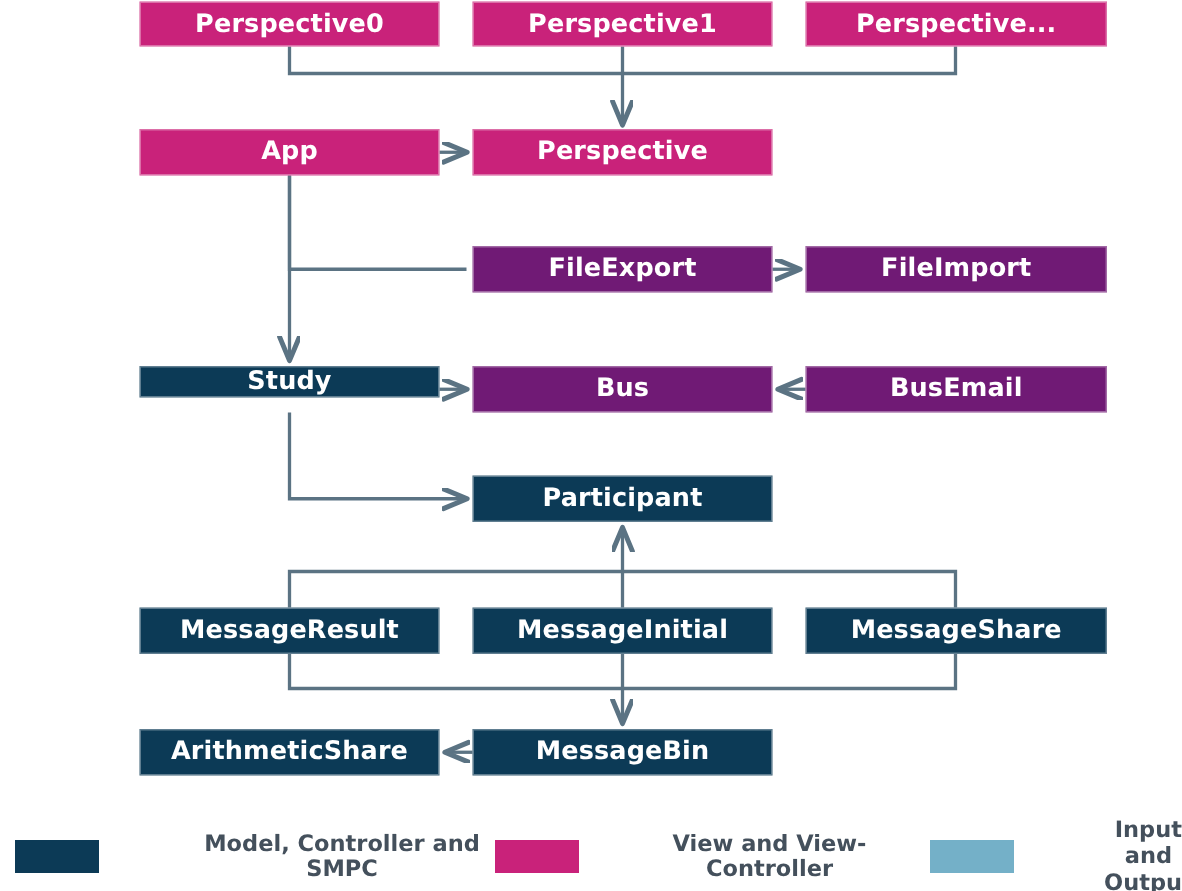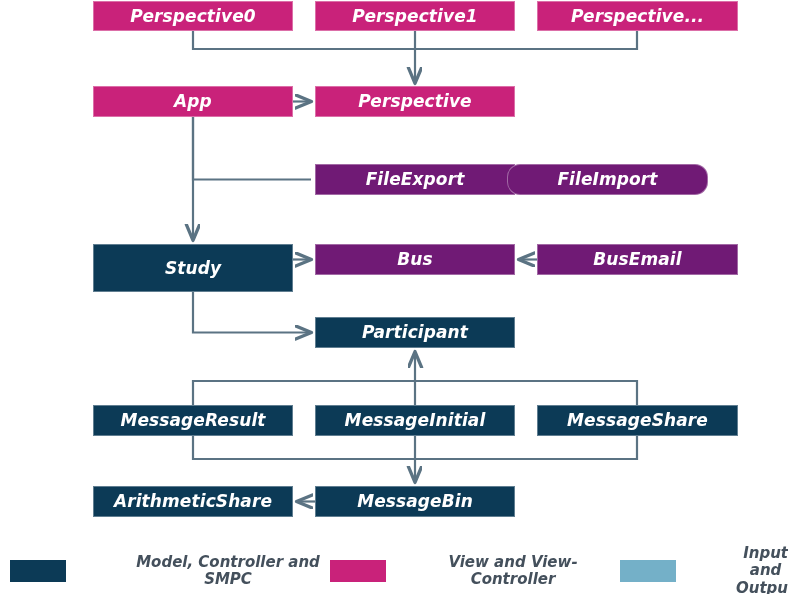--- a/index.html
+++ b/index.html
@@ -9,21 +9,20 @@
   }
   body {
     font-family: "DejaVu Sans", sans-serif;
   }
   #canvas {
     position: relative;
     width: 788px;
     height: 594px;
     background: #ffffff;
     overflow: hidden;
-    font-style: italic;
   }
   #wires {
     position: absolute;
     left: 0; top: 0;
     width: 788px;
     height: 594px;
     pointer-events: none;
   }
   .node {
     position: absolute;
@@ -132,24 +131,24 @@
       </div>
       <div class="node view" style="left: 93px; top: 86px; width: 200px; height: 31px;">
         <span>App</span>
       </div>
       <div class="node view" style="left: 315px; top: 86px; width: 200px; height: 31px;">
         <span>Perspective</span>
       </div>
       <div class="node io" style="left: 315px; top: 164px; width: 200px; height: 31px;">
         <span>FileExport</span>
       </div>
-      <div class="node io" style="left: 507px; top: 164px; width: 201px; height: 31px; border-radius: 13px;">
+      <div class="node io" style="left: 537px; top: 164px; width: 201px; height: 31px;">
         <span>FileImport</span>
       </div>
-      <div class="node model" style="left: 93px; top: 244px; width: 200px; height: 48px;">
+      <div class="node model" style="left: 93px; top: 244px; width: 200px; height: 21px;">
         <span>Study</span>
       </div>
       <div class="node io" style="left: 315px; top: 244px; width: 200px; height: 31px;">
         <span>Bus</span>
       </div>
       <div class="node io" style="left: 537px; top: 244px; width: 201px; height: 31px;">
         <span>BusEmail</span>
       </div>
       <div class="node model" style="left: 315px; top: 317px; width: 200px; height: 31px;">
         <span>Participant</span>

